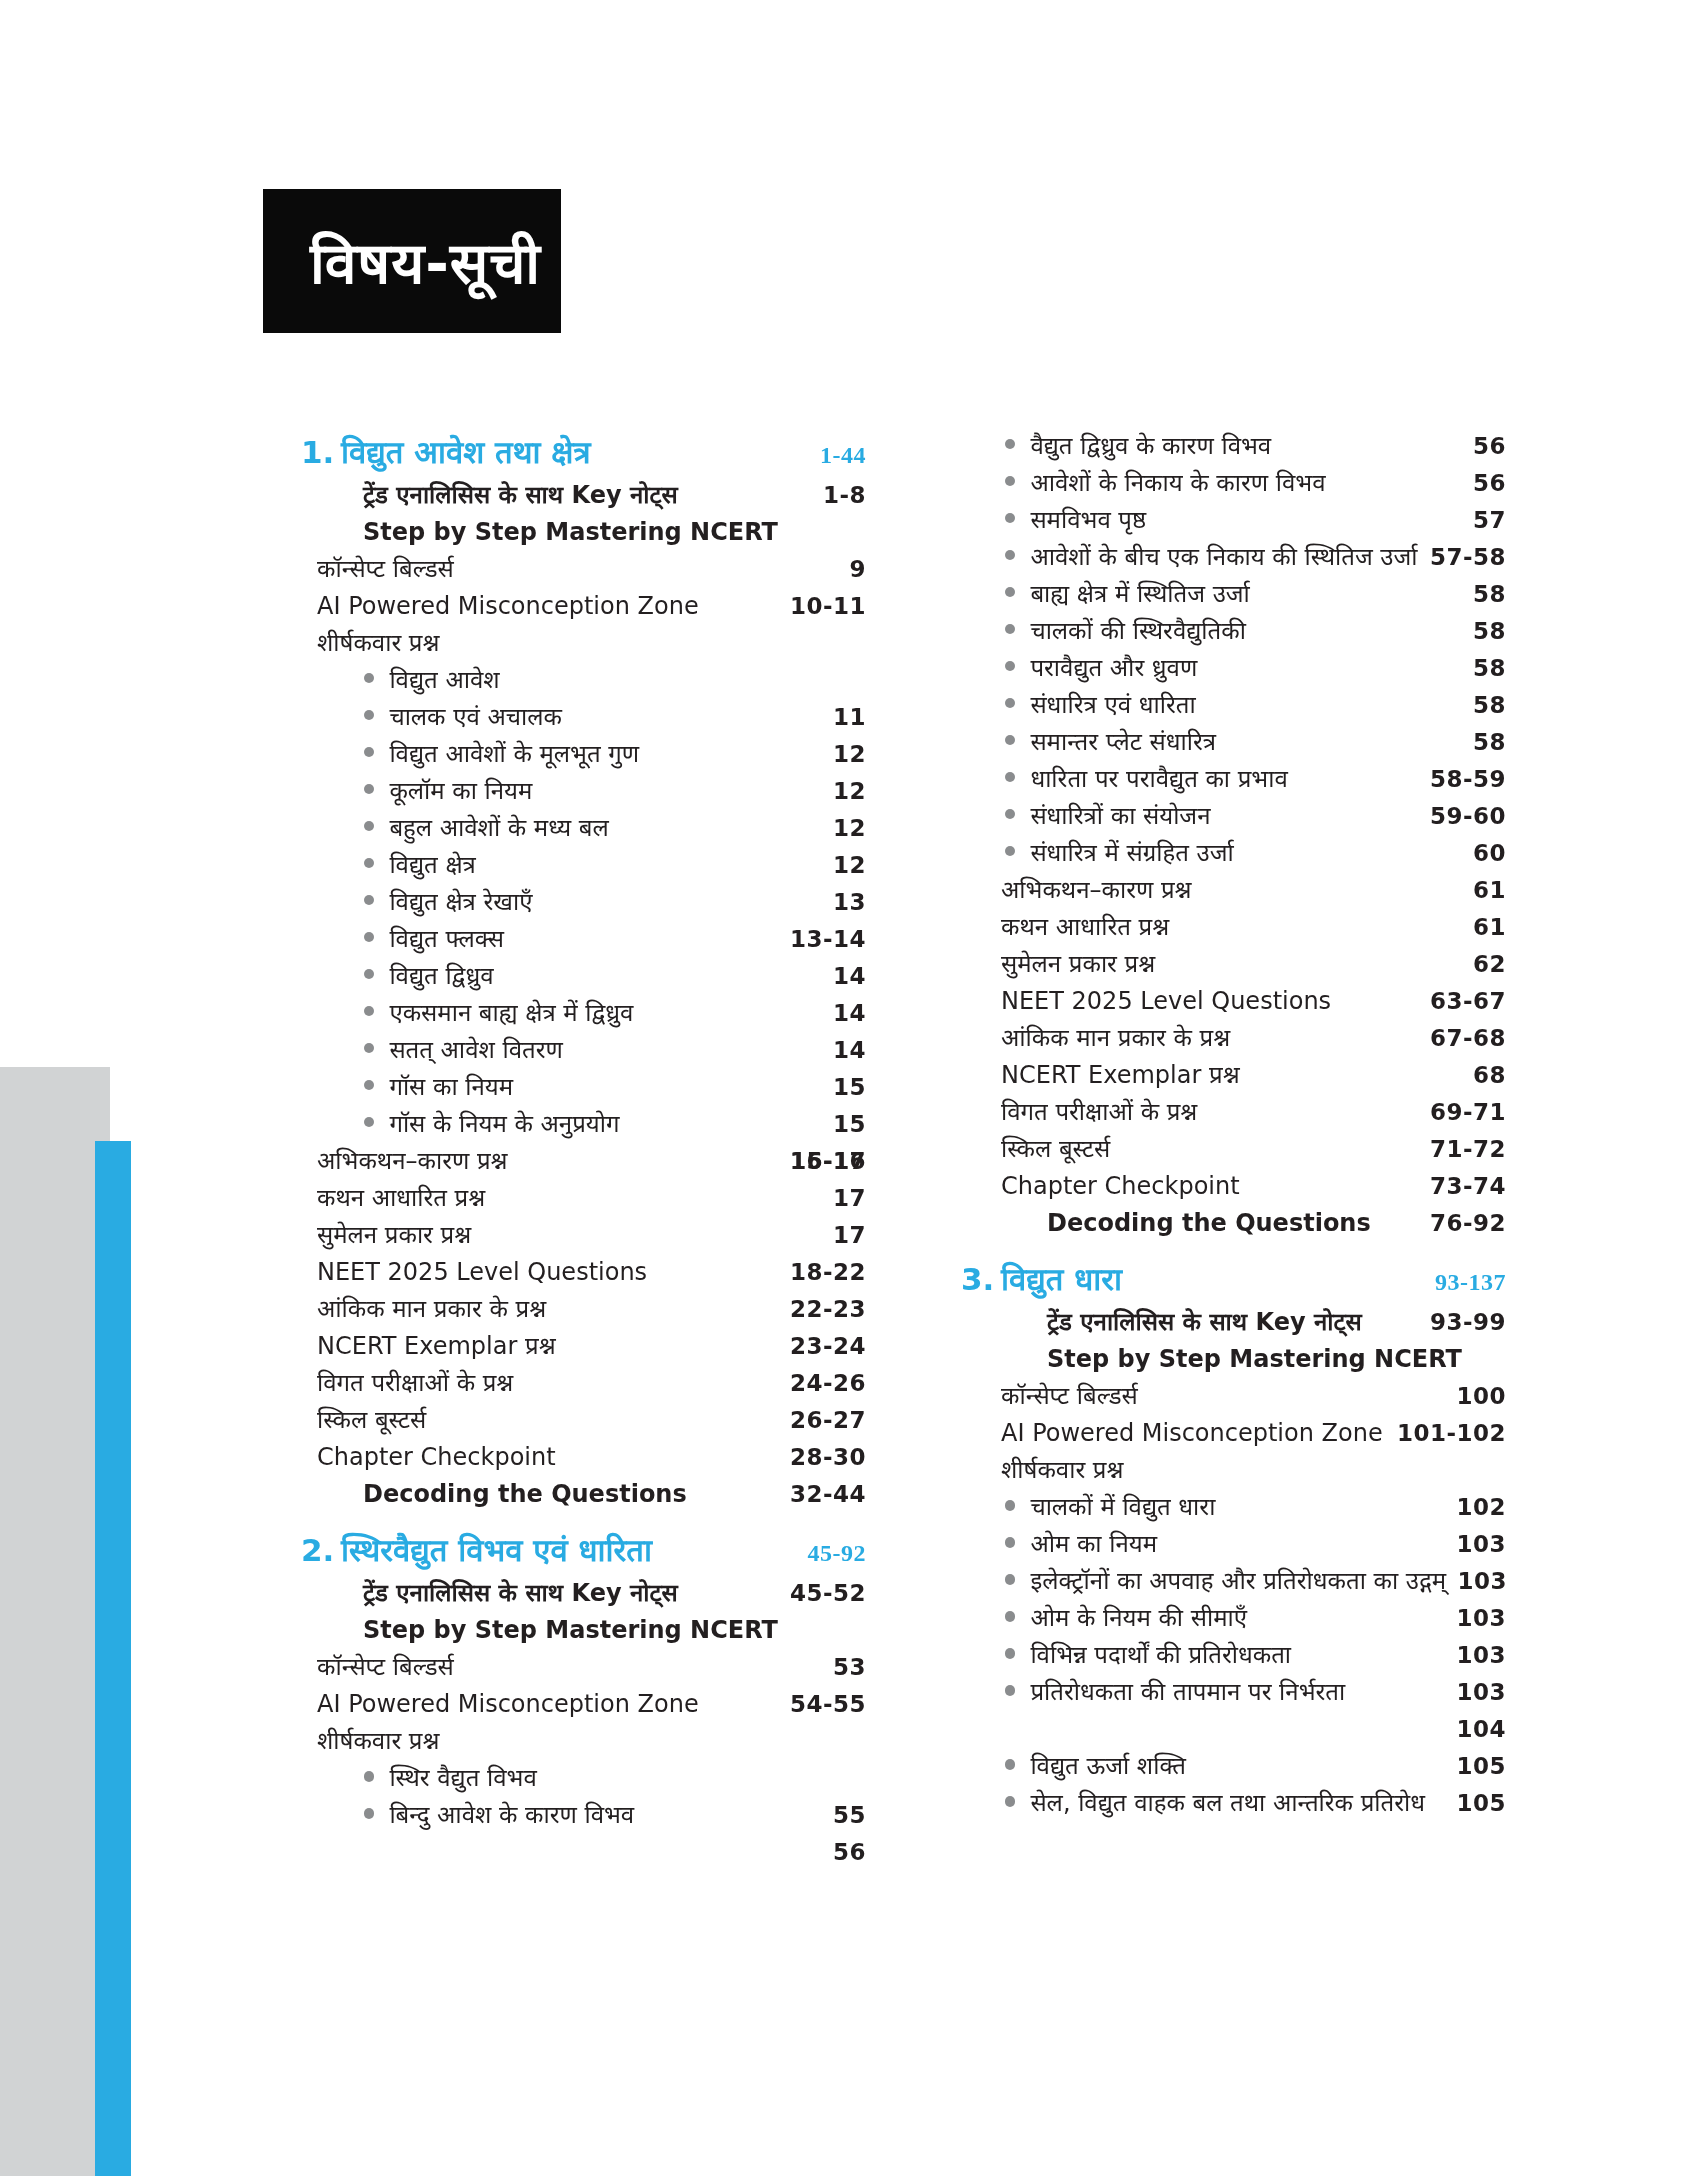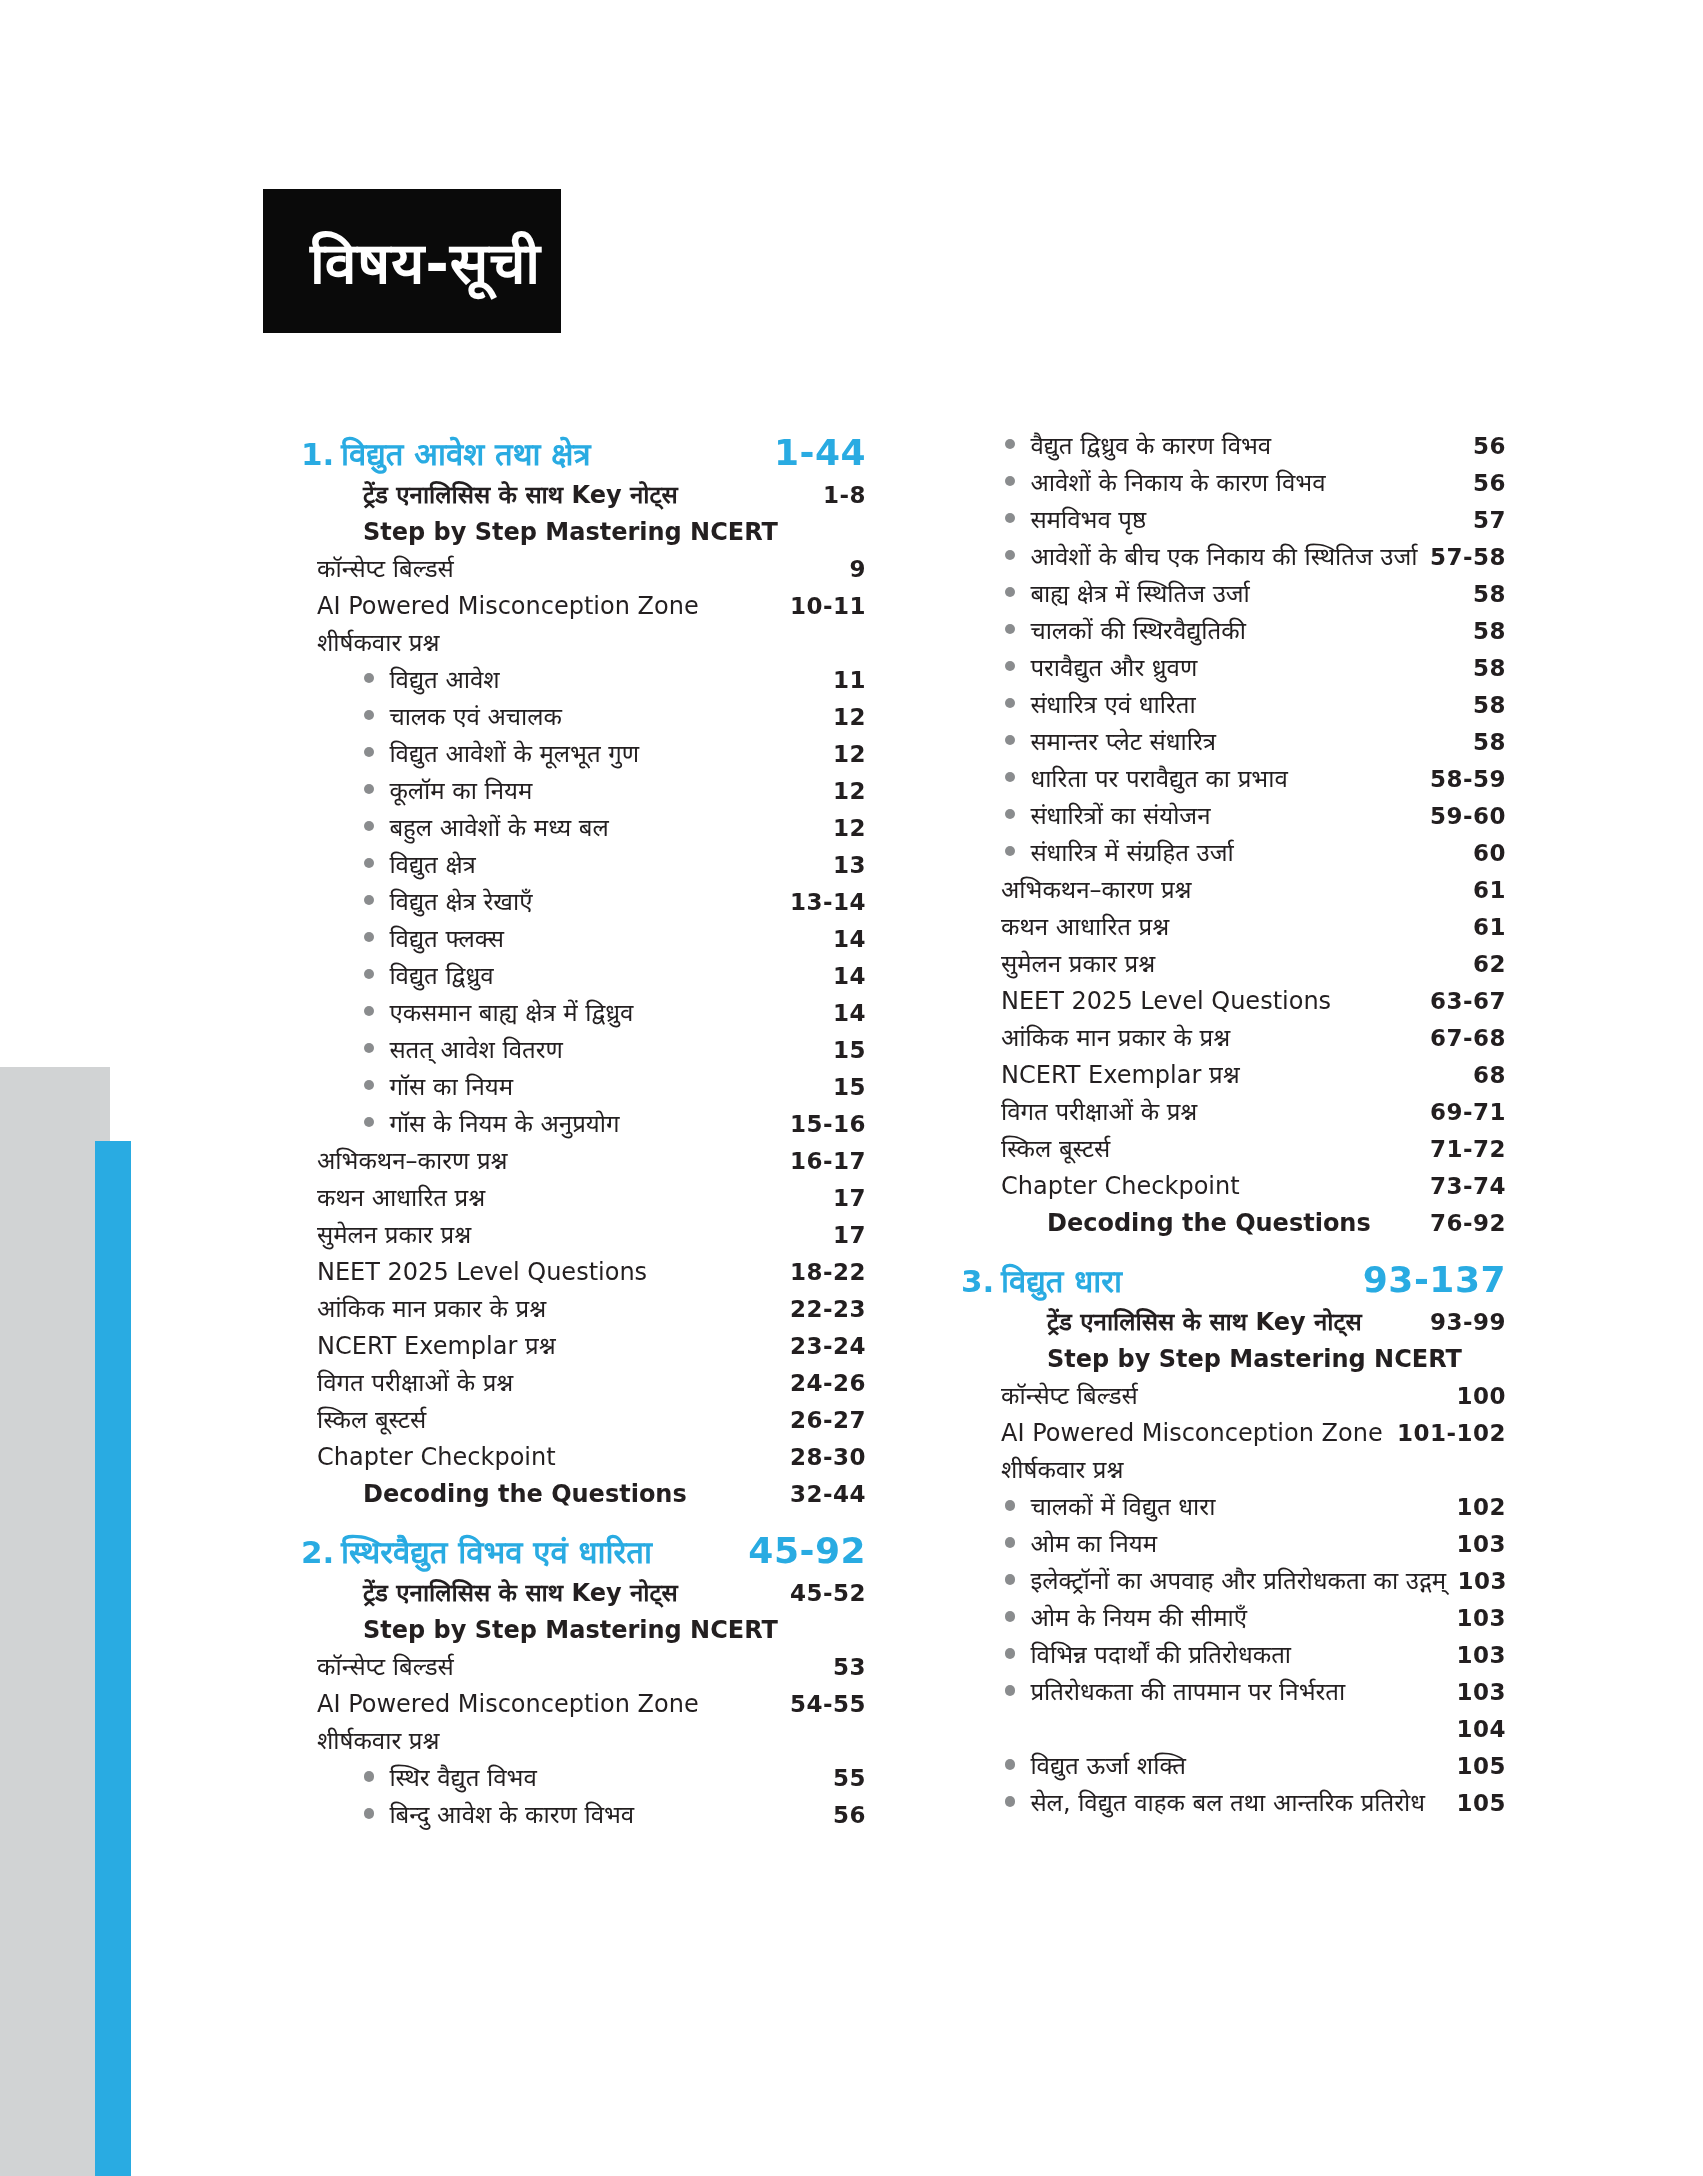--- a/index.html
+++ b/index.html
@@ -20,27 +20,27 @@
   .banner .title{
     color:#ffffff;font-size:57px;font-weight:700;letter-spacing:0.9px;
   }
   .col{position:absolute;top:428px;display:flex;flex-direction:column;}
   .col-left{left:301px;width:565px;}
   .col-right{left:961px;width:545px;}
   .row{display:flex;align-items:baseline;height:37px;line-height:37px;font-size:24px;}
   .row .label{white-space:nowrap;}
   .row .pages{margin-left:auto;padding-left:11.4px;font-weight:700;font-size:23px;letter-spacing:0.5px;}
   .row.chapter{height:49px;line-height:49px;margin-top:13.2px;color:var(--accent);font-weight:700;font-size:31px;}
-  .row.chapter .pages{font-size:36px;}
+  .row.chapter .pages{font-size:24px;font-family:Liberation Serif, serif;}
   .row.chapter .num{width:40px;flex:0 0 40px;}
   .col .row:first-child{margin-top:0;}
   .row.bold .label{font-weight:700;margin-left:46px;}
   .col-left .row.entry{padding-left:16px;}
   .col-right .row.entry{padding-left:40px;}
-  .col-left .row.bullet{padding-left:63px;}
+  .col-left .row.bullet{padding-left:63px;flex-direction:column;}
   .col-right .row.bullet{padding-left:44px;}
   .row.bullet .label::before{
     content:"";display:inline-block;width:10.4px;height:10.4px;border-radius:50%;
     background:#8a8c8e;margin-right:15px;vertical-align:middle;position:relative;top:-2.8px;
   }
   .deco-gray{
     position:absolute;left:0;top:1067px;width:110px;height:1109px;
     background:var(--gray);
   }
   .deco-blue{

